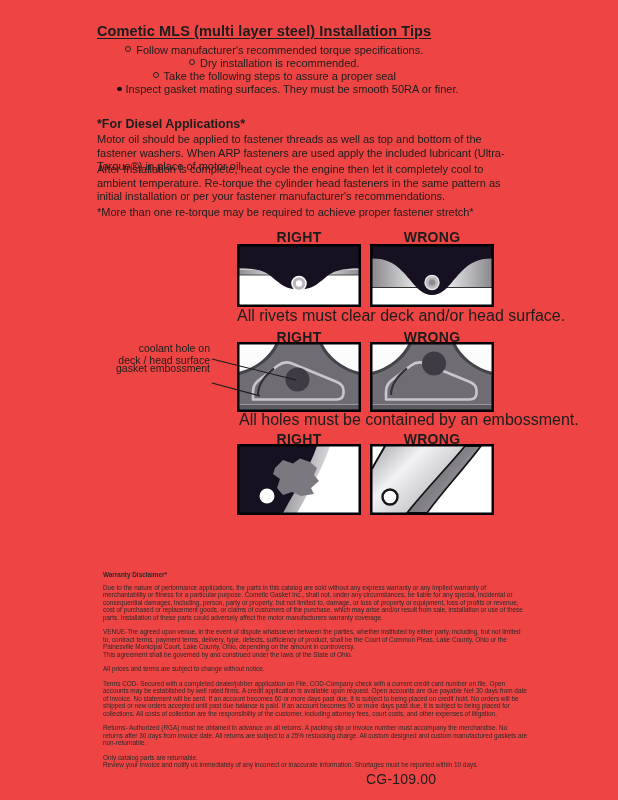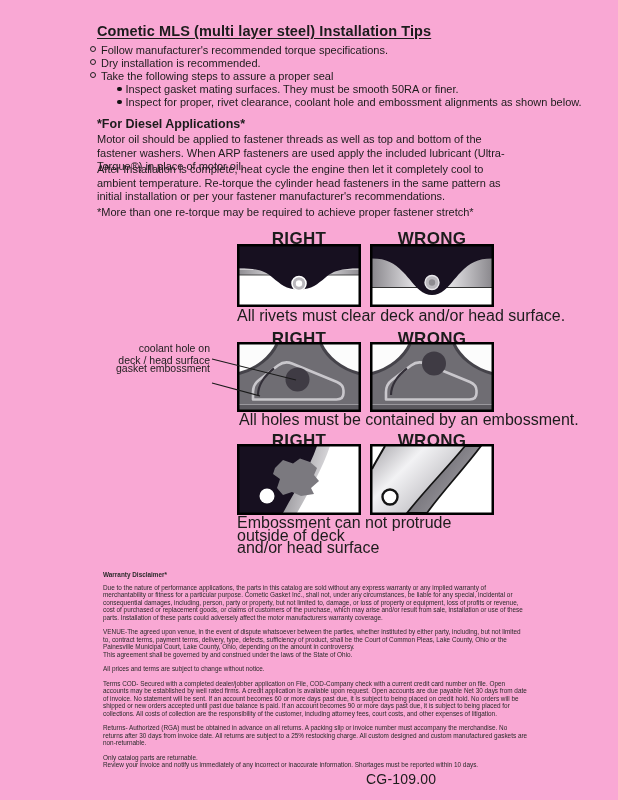--- a/index.html
+++ b/index.html
@@ -1,39 +1,39 @@
 <!DOCTYPE html>
 <html><head>
 <meta charset="utf-8">
 <style>
   html,body{margin:0;padding:0;background:#e8e8e8;}
   .page{
-    position:relative;width:618px;height:800px;background:#f9a8d4;
+    position:relative;width:618px;height:800px;background:#ef4444;
     font-family:"Liberation Sans","DejaVu Sans",sans-serif;color:#1c1c1c;
     overflow:hidden;margin:0 auto;
   }
   .abs{position:absolute;}
   .title{
     font-size:14.5px;font-weight:bold;text-decoration:underline;
     text-underline-offset:2px;letter-spacing:.1px;white-space:nowrap;
   }
   .bullets{font-size:11px;line-height:13px;}
-  .b-row{display:flex;align-items:baseline;white-space:nowrap;}
+  .b-row{display:flex;align-items:baseline;white-space:nowrap;justify-content:center;}
   .dot-o{
     width:4px;height:4px;border:1px solid #222;border-radius:50%;
     display:inline-block;margin-right:5px;flex:none;position:relative;top:-2px;
   }
   .dot-f{
     width:4.5px;height:4.5px;background:#111;border-radius:50%;
     display:inline-block;margin-right:4px;flex:none;position:relative;top:-2px;
   }
   .sub{margin-left:27px;}
   .h2{font-size:12.5px;font-weight:bold;white-space:nowrap;}
   .para{font-size:11px;line-height:13.5px;width:424px;}
-  .figlabel{font-size:17px;font-weight:bold;letter-spacing:.3px;width:124px;text-align:center;}
+  .figlabel{font-size:14px;font-weight:bold;letter-spacing:.3px;width:124px;text-align:center;}
   .caption{font-size:16px;line-height:12.5px;white-space:pre-line;}
   .sidelabel{font-size:10.5px;line-height:12px;width:97px;text-align:right;white-space:pre-line;}
   .disc{font-size:6.4px;line-height:7.5px;width:425px;color:#2a2a2a;}
   .disc .dp{margin:0 0 7px 0;white-space:pre-line;}
   .disc .dh{font-weight:bold;margin-bottom:5px;}
   .pagenum{font-size:14px;letter-spacing:.2px;margin-top:19px;}
   svg{display:block;}
 </style>
 </head>
 <body>
@@ -51,24 +51,20 @@
       <span class="dot-o"></span>
       <span>Dry installation is recommended.</span>
     </div>
     <div class="b-row">
       <span class="dot-o"></span>
       <span>Take the following steps to assure a proper seal</span>
     </div>
     <div class="b-row sub">
       <span class="dot-f"></span>
       <span>Inspect gasket mating surfaces.  They must be smooth 50RA or finer.</span>
-    </div>
-    <div class="b-row sub">
-      <span class="dot-f"></span>
-      <span>Inspect for proper, rivet clearance, coolant hole and embossment alignments as shown below.</span>
     </div>
   </div>
 
   <div class="abs h2" style="left:97px;top:117px;">*For Diesel Applications*</div>
   <div class="abs para" style="left:97px;top:133px;">Motor oil should be applied to fastener threads as well as top and bottom of the fastener washers. When ARP fasteners are used apply the included lubricant (Ultra-Torque®) in place of motor oil.</div>
   <div class="abs para" style="left:97px;top:206px;">*More than one re-torque may be required to achieve proper fastener stretch*</div>
   <div class="abs para" style="left:97px;top:163px;">After Installation is complete, heat cycle the engine then let it completely cool to ambient temperature. Re-torque the cylinder head fasteners in the same pattern as initial installation or per your fastener manufacturer's recommendations.</div>
 
   <div class="abs figlabel" style="left:237px;top:229px;">RIGHT</div>
   <div class="abs figlabel" style="left:370px;top:229px;">WRONG</div>
@@ -197,22 +193,20 @@
       </defs>
       <rect width="124" height="71" fill="#ffffff"></rect>
       <path d="M15,2 C10,11 5,19 2,25 L2,69 H37 C55,46 77,24 95,2 Z" fill="url(#f4g)"></path>
       <path d="M15,2 C10,11 5,19 2,25" fill="none" stroke="#141414" stroke-width="2"></path>
       <path d="M95,2 H111 C93,26 71,49 57,69 H37 C55,46 77,24 95,2 Z" fill="url(#f5g)" stroke="#141414" stroke-width="1.8"></path>
       <circle cx="20" cy="53" r="7.5" fill="#ffffff" stroke="#141414" stroke-width="2.4"></circle>
       <rect x="1.25" y="1.25" width="121.5" height="68.5" fill="none" stroke="#000" stroke-width="2.5"></rect>
     </svg>
   </div>
 
-  <div class="abs caption" style="left:237px;top:517px;width:230px;">Embossment can not protrude outside of deck
-and/or head surface</div>
 
   <div class="abs disc" style="left:103px;top:571px;">
     <div class="dh">Warranty Disclaimer*</div>
     <p class="dp">Due to the nature of performance applications, the parts in this catalog are sold without any express warranty or any implied warranty of merchantability or fitness for a particular purpose.  Cometic Gasket Inc., shall not, under any circumstances, be liable for any special, incidental or consequential damages, including, person, party or property, but not limited to, damage, or loss of property or equipment, loss of profits or revenue, cost of purchased or replacement goods, or claims of customers of the purchase, which may arise and/or result from sale, installation or use of these parts.  Installation of these parts could adversely affect the motor manufacturers warranty coverage.</p>
     <p class="dp">VENUE-The agreed upon venue, in the event of dispute whatsoever between the parties, whether instituted by either party, including, but not limited to, contract terms, payment terms, delivery, type, defects, sufficiency of product, shall be the Court of Common Pleas, Lake County, Ohio or the Painesville Municipal Court, Lake County, Ohio, depending on the amount in controversy.
 This agreement shall be governed by and construed under the laws of the State of Ohio.</p>
     <p class="dp">All prices and terms are subject to change without notice.</p>
     <p class="dp">Terms COD- Secured with a completed dealer/jobber application on File, COD-Company check with a current credit card number on file.  Open accounts may be established by well rated firms.  A credit application is available upon request.  Open accounts are due payable Net 30 days from date of invoice.  No statement will be sent.  If an account becomes 60 or more days past due, it is subject to being placed on credit hold.  No orders will be shipped or new orders accepted until past due balance is paid.  If an account becomes 90 or more days past due, it is subject to being placed for collections.  All costs of collection are the responsibility of the customer, including attorney fees, court costs, and other expenses of litigation.</p>
     <p class="dp">Returns- Authorized (RGA) must be obtained in advance on all returns.  A packing slip or invoice number must accompany the merchandise.  No returns after 30 days from invoice date.  All returns are subject to a 25% restocking charge.  All custom designed and custom manufactured gaskets are non-returnable.</p>
     <p class="dp">Only catalog parts are returnable.

